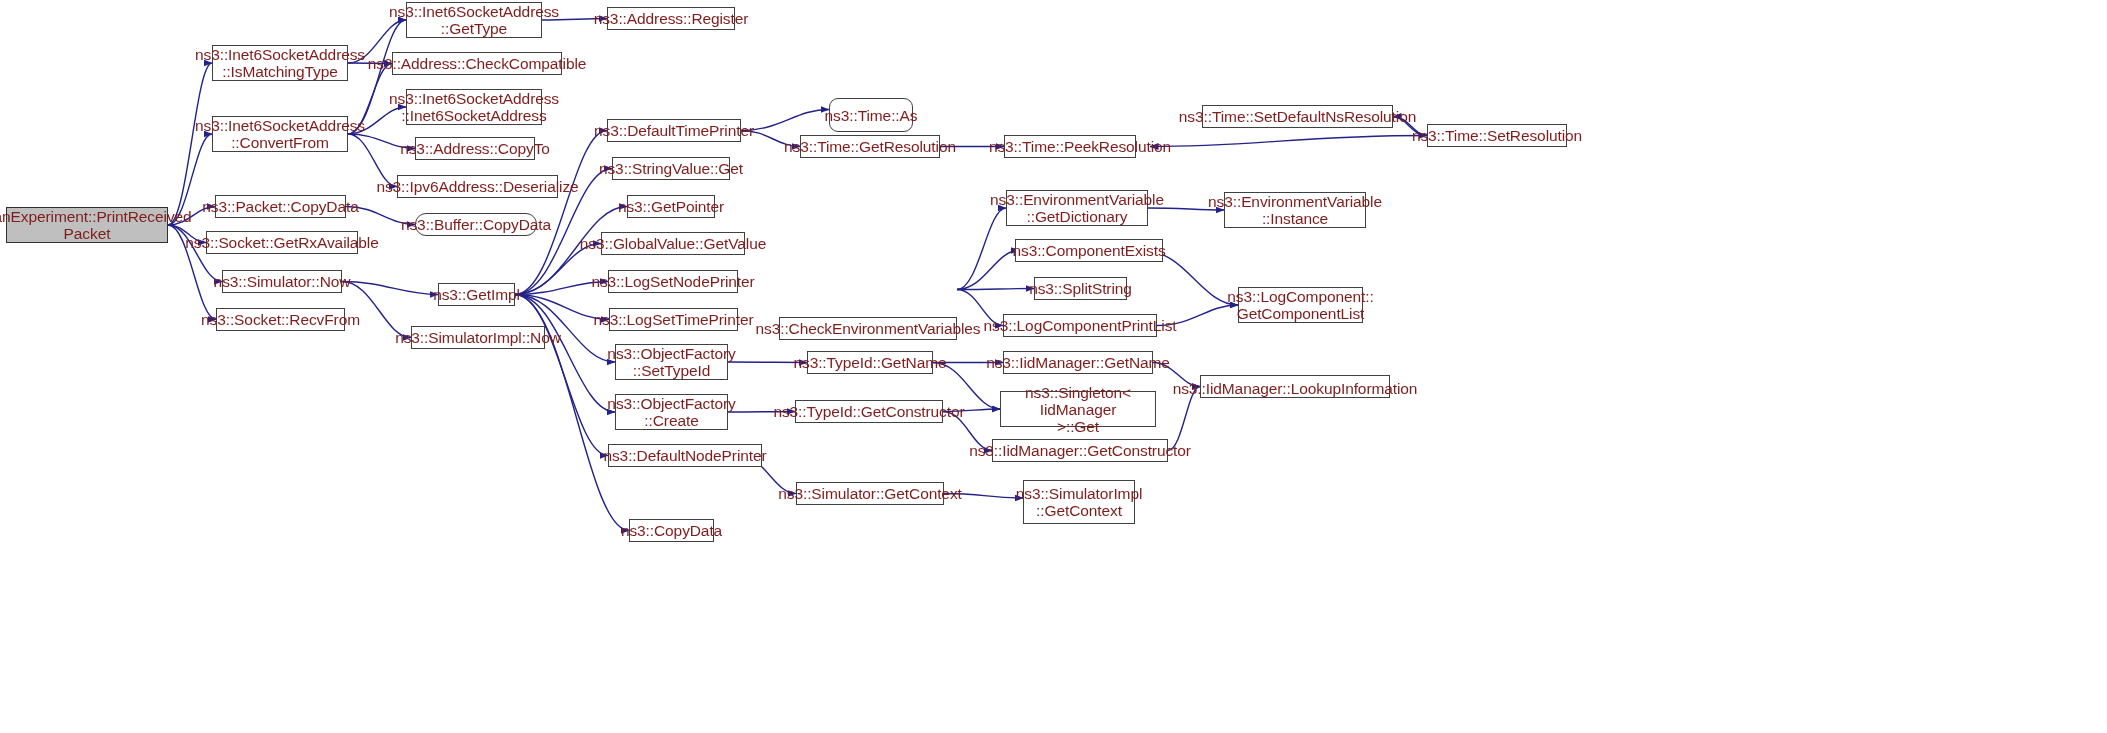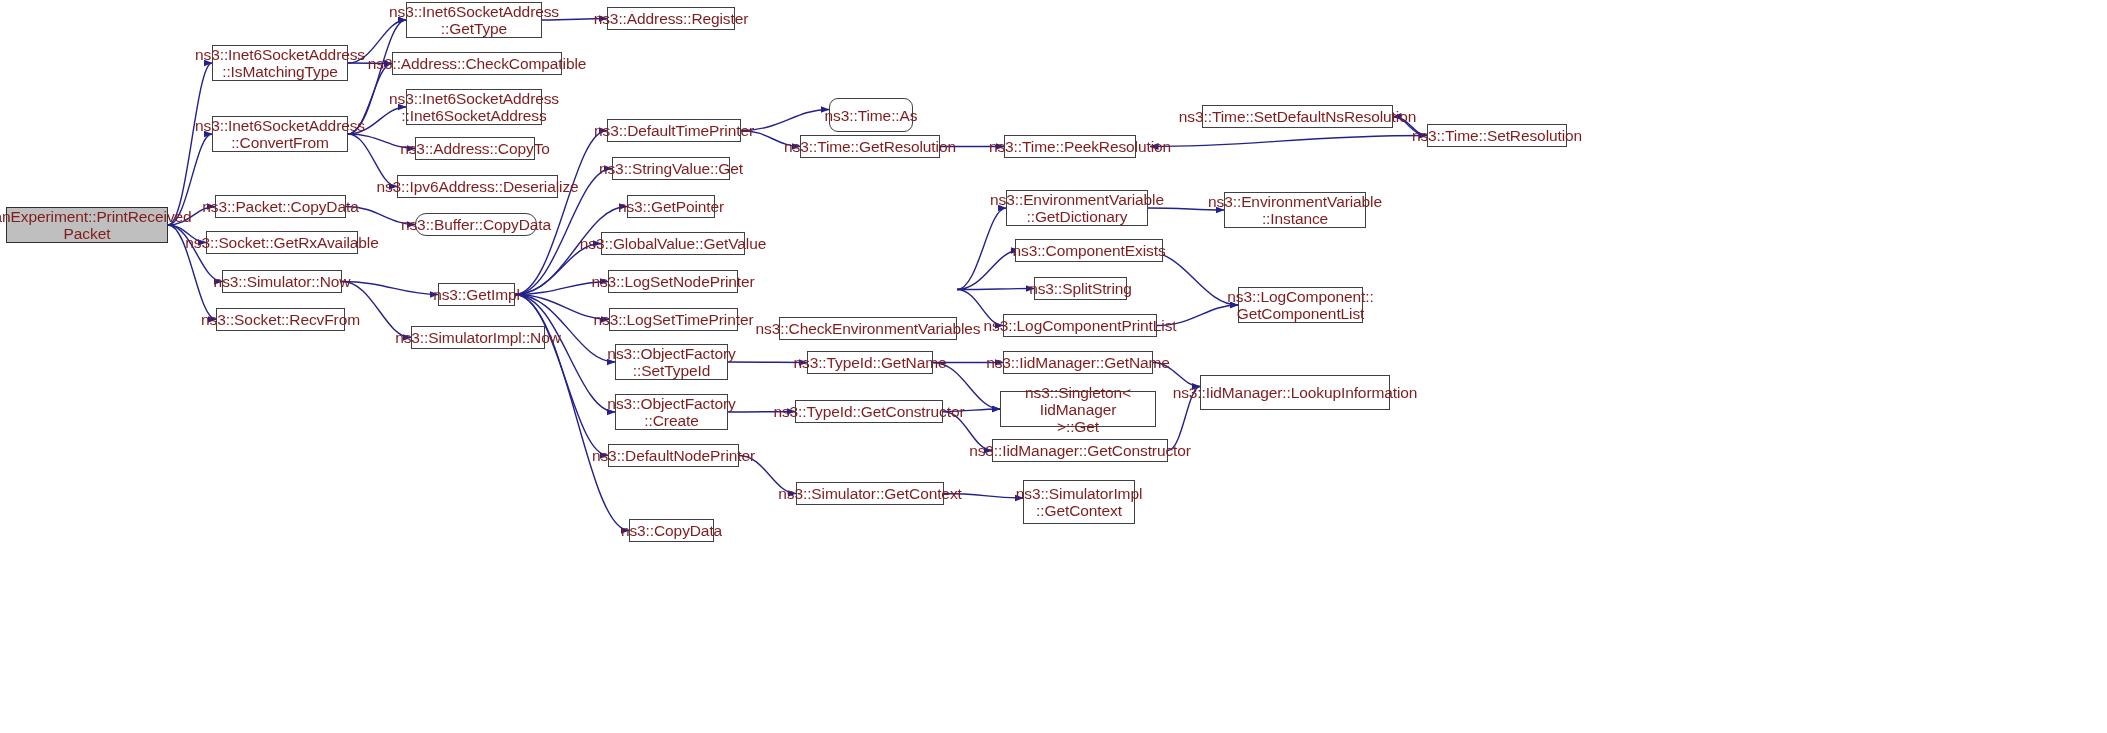--- a/index.html
+++ b/index.html
@@ -132,40 +132,40 @@
       <div class="node" style="left: 607px; top: 119px; width: 134px; height: 23px;"><span>ns3::DefaultTimePrinter</span></div>
       <div class="node" style="left: 612px; top: 157px; width: 118px; height: 23px;"><span>ns3::StringValue::Get</span></div>
       <div class="node" style="left: 627px; top: 195px; width: 88px; height: 23px;"><span>ns3::GetPointer</span></div>
       <div class="node" style="left: 601px; top: 232px; width: 144px; height: 23px;"><span>ns3::GlobalValue::GetValue</span></div>
       <div class="node" style="left: 608px; top: 270px; width: 130px; height: 23px;"><span>ns3::LogSetNodePrinter</span></div>
       <div class="node" style="left: 609px; top: 308px; width: 129px; height: 23px;"><span>ns3::LogSetTimePrinter</span></div>
       <div class="node" style="left: 615px; top: 344px; width: 113px; height: 36px;"><span>ns3::ObjectFactory
 ::SetTypeId</span></div>
       <div class="node" style="left: 615px; top: 394px; width: 113px; height: 36px;"><span>ns3::ObjectFactory
 ::Create</span></div>
-      <div class="node" style="left: 608px; top: 444px; width: 131px; height: 23px;"><span>ns3::DefaultNodePrinter</span></div>
+      <div class="node" style="left: 608px; top: 444px; width: 154px; height: 23px;"><span>ns3::DefaultNodePrinter</span></div>
       <div class="node" style="left: 629px; top: 519px; width: 85px; height: 23px;"><span>ns3::CopyData</span></div>
       <div class="node" style="left: 829px; top: 98px; width: 84px; height: 34px; border-radius: 9px;"><span>ns3::Time::As</span></div>
       <div class="node" style="left: 800px; top: 135px; width: 140px; height: 23px;"><span>ns3::Time::GetResolution</span></div>
       <div class="node" style="left: 1004px; top: 135px; width: 132px; height: 23px; padding-left: 20px;"><span>ns3::Time::PeekResolution</span></div>
       <div class="node" style="left: 1202px; top: 105px; width: 191px; height: 23px;"><span>ns3::Time::SetDefaultNsResolution</span></div>
       <div class="node" style="left: 1427px; top: 124px; width: 140px; height: 23px;"><span>ns3::Time::SetResolution</span></div>
       <div class="node" style="left: 1006px; top: 190px; width: 142px; height: 36px;"><span>ns3::EnvironmentVariable
 ::GetDictionary</span></div>
       <div class="node" style="left: 1224px; top: 192px; width: 142px; height: 36px;"><span>ns3::EnvironmentVariable
 ::Instance</span></div>
       <div class="node" style="left: 1015px; top: 239px; width: 148px; height: 23px;"><span>ns3::ComponentExists</span></div>
       <div class="node" style="left: 779px; top: 278px; width: 178px; height: 23px; margin-top: 39px;"><span>ns3::CheckEnvironmentVariables</span></div>
       <div class="node" style="left: 1034px; top: 277px; width: 93px; height: 23px;"><span>ns3::SplitString</span></div>
       <div class="node" style="left: 1003px; top: 314px; width: 154px; height: 23px;"><span>ns3::LogComponentPrintList</span></div>
       <div class="node" style="left: 1238px; top: 287px; width: 125px; height: 36px;"><span>ns3::LogComponent::
 GetComponentList</span></div>
       <div class="node" style="left: 807px; top: 351px; width: 126px; height: 23px;"><span>ns3::TypeId::GetName</span></div>
       <div class="node" style="left: 1003px; top: 351px; width: 150px; height: 23px;"><span>ns3::IidManager::GetName</span></div>
-      <div class="node" style="left: 1200px; top: 375px; width: 190px; height: 35px;"><span>ns3::IidManager::LookupInformation</span></div>
+      <div class="node" style="left: 1200px; top: 375px; width: 190px; height: 23px; align-items: flex-end;"><span>ns3::IidManager::LookupInformation</span></div>
       <div class="node" style="left: 1000px; top: 391px; width: 156px; height: 36px;"><span>ns3::Singleton&lt; IidManager
 &gt;::Get</span></div>
       <div class="node" style="left: 795px; top: 400px; width: 148px; height: 23px;"><span>ns3::TypeId::GetConstructor</span></div>
       <div class="node" style="left: 992px; top: 439px; width: 176px; height: 23px;"><span>ns3::IidManager::GetConstructor</span></div>
       <div class="node" style="left: 796px; top: 482px; width: 148px; height: 23px;"><span>ns3::Simulator::GetContext</span></div>
       <div class="node" style="left: 1023px; top: 480px; width: 112px; height: 44px; align-items: center;"><span>ns3::SimulatorImpl
 ::GetContext</span></div>
       <div class="node" style="left: 607px; top: 7px; width: 128px; height: 23px;"><span>ns3::Address::Register</span></div>
     </div>
 </div>

